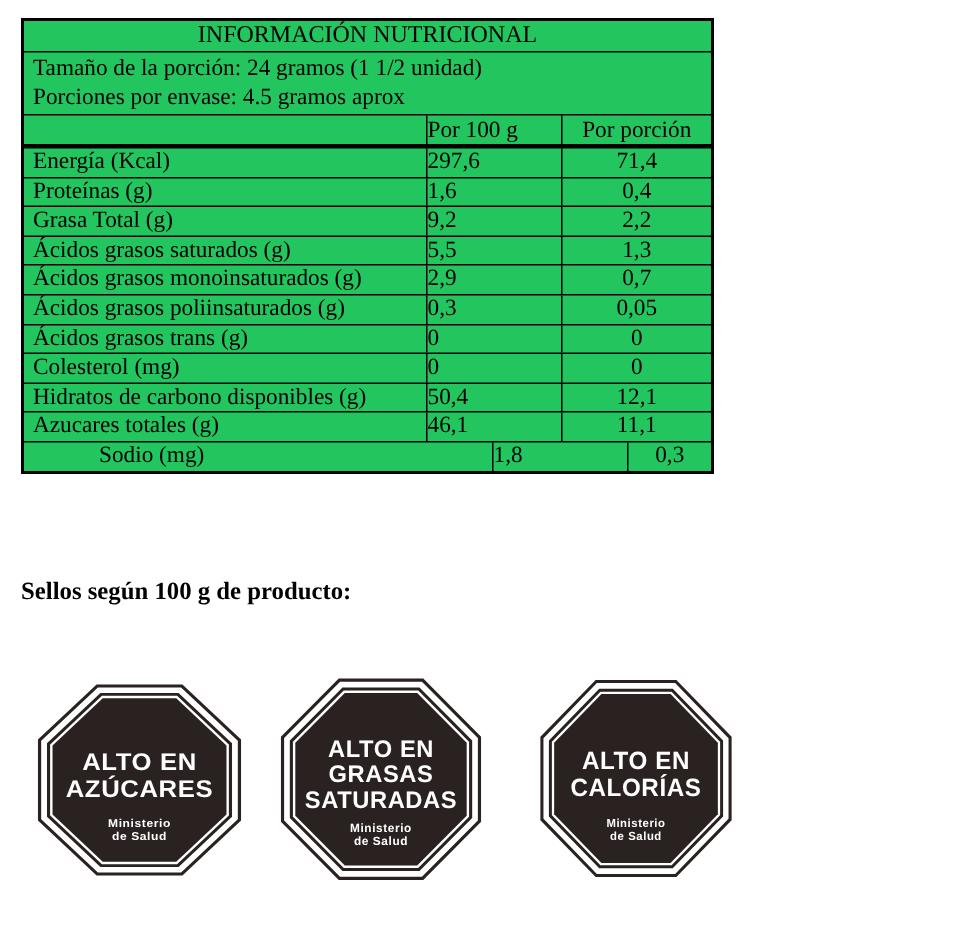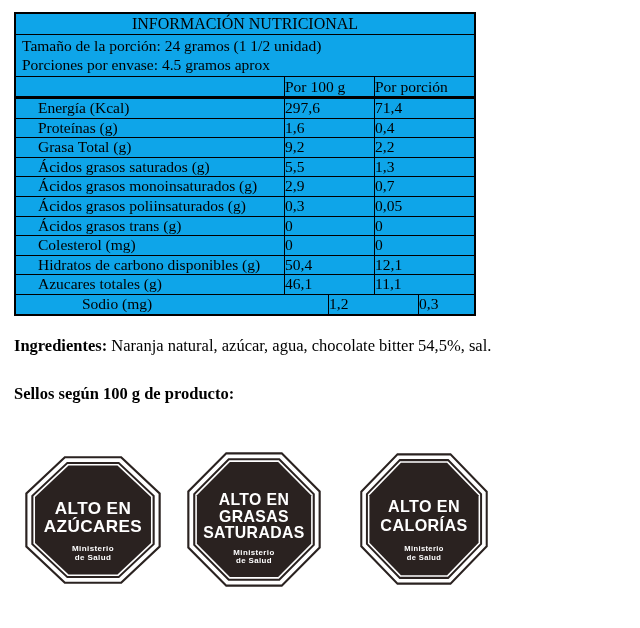--- a/index.html
+++ b/index.html
@@ -4,48 +4,48 @@
 <style>
   html,body{margin:0;padding:0;background:#ffffff;}
   .page{
     position:relative;width:640px;height:628px;background:#ffffff;
     font-family:"Liberation Serif", serif;color:#000;overflow:hidden;
   }
 
   
   .nt{
     position:absolute;left:14px;top:12px;width:462px;
-    border:2px solid #000;box-sizing:border-box;background:#0ea5e9;
+    border:2px solid #000;box-sizing:border-box;background:#22c55e;
   }
   .nt-title{
     height:20px;line-height:20px;text-align:center;
     font-size:16px;border-bottom:1px solid #000;
   }
   .nt-serving{
     border-bottom:1px solid #000;font-size:15.5px;line-height:19px;
     padding:1px 0 2px 6px;
   }
   .nt-head{
     display:flex;height:19px;line-height:19px;font-size:15.5px;
     border-bottom:3px solid #000;
   }
   .nt-row{
     display:flex;height:18.6px;line-height:18px;font-size:15.5px;
     border-bottom:1px solid #000;
   }
   .nt-row:last-child{border-bottom:none;height:19px;margin-left:44px;}
   .c-label{
     width:269px;box-sizing:border-box;border-right:1px solid #000;
-    padding-left:22px;overflow:hidden;white-space:nowrap;
+    padding-left:6px;overflow:hidden;white-space:nowrap;
   }
   .c-100{
     width:90px;box-sizing:border-box;border-right:1px solid #000;
     text-align:left;
   }
-  .c-por{flex:1;text-align:left;}
+  .c-por{flex:1;text-align:center;}
 
   
   .ingredients{
     position:absolute;left:14px;top:336px;font-size:16.5px;white-space:nowrap;
   }
   .ingredients .bold{font-weight:bold;}
   .seals-heading{
     position:absolute;left:14px;top:371px;font-size:16.5px;font-weight:bold;margin-top:13px;
   }
 
@@ -126,26 +126,25 @@
       <div class="c-100">50,4</div>
       <div class="c-por">12,1</div>
     </div>
     <div class="nt-row">
       <div class="c-label">Azucares totales (g)</div>
       <div class="c-100">46,1</div>
       <div class="c-por">11,1</div>
     </div>
     <div class="nt-row">
       <div class="c-label">Sodio (mg)</div>
-      <div class="c-100">1,2</div>
+      <div class="c-100">1,8</div>
       <div class="c-por">0,3</div>
     </div>
   </div>
 
-  <div class="ingredients"><span class="bold">Ingredientes:</span><span> Naranja natural, azúcar, agua, chocolate bitter 54,5%, sal.</span></div>
 
   <div class="seals-heading">Sellos según 100 g de producto:</div>
 
   <svg class="seal" style="left:25px;top:456px;" width="136" height="128" viewBox="0 0 100 100" preserveAspectRatio="none">
     <polygon class="oct-outer" points="29.3,1 70.7,1 99,29.3 99,70.7 70.7,99 29.3,99 1,70.7 1,29.3"></polygon>
     <polygon class="oct-mid" points="29.3,1 70.7,1 99,29.3 99,70.7 70.7,99 29.3,99 1,70.7 1,29.3" transform="translate(50 50) scale(0.91) translate(-50 -50)"></polygon>
     <polygon class="oct-core" points="29.3,1 70.7,1 99,29.3 99,70.7 70.7,99 29.3,99 1,70.7 1,29.3" transform="translate(50 50) scale(0.87) translate(-50 -50)"></polygon>
     <text class="s-main" x="50" y="45">ALTO EN</text>
     <text class="s-main" x="50" y="59">AZÚCARES</text>
     <text class="s-min" x="50" y="74.5">Ministerio</text>

